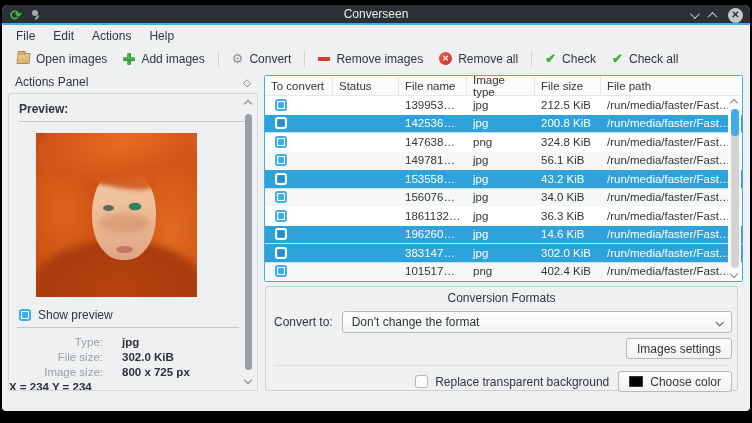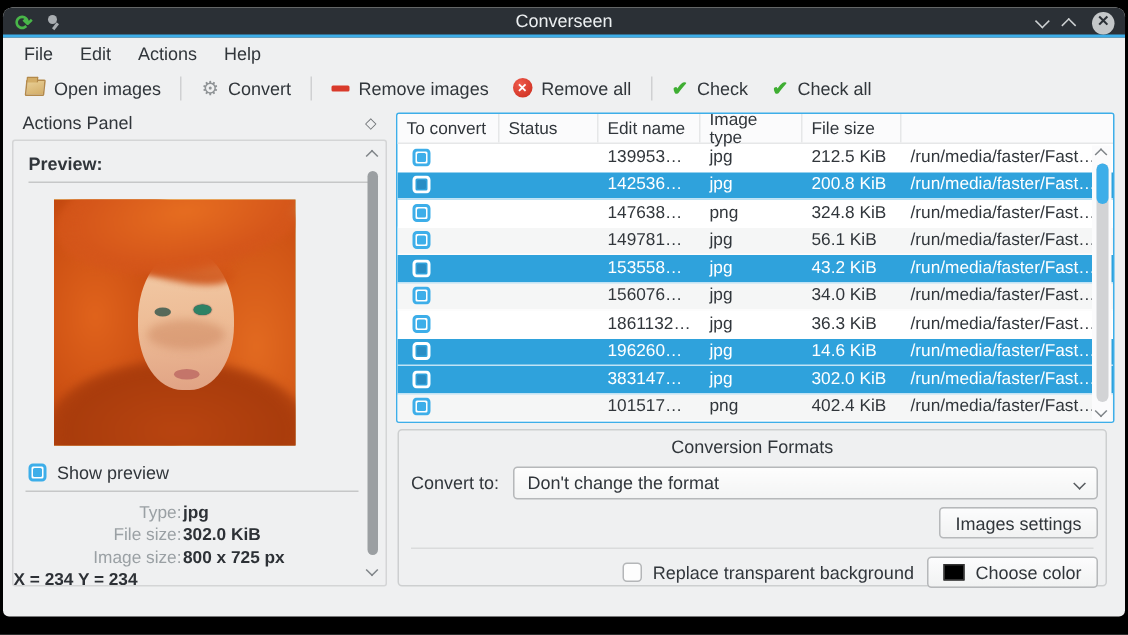--- a/index.html
+++ b/index.html
@@ -70,21 +70,21 @@
                background:linear-gradient(#dd5e1b,#c84c12); filter:blur(2px); opacity:.85; }
   .ph-bang { left:0px; top:-32px; width:175px; height:80px; border-radius:50%; transform:rotate(-10deg);
              background:radial-gradient(ellipse,#e66d20 0%,#d5561a 58%,rgba(213,86,26,0) 100%); filter:blur(2px); }
 
   .show-preview { position:absolute; left:10px; top:214px; display:flex; align-items:center; gap:7px; }
   .cb { width:12px; height:12px; border:2px solid #3daee9; border-radius:3px; background:#fff; position:relative; flex:none; }
   .cb.checked::after { content:""; position:absolute; inset:1px; background:#3daee9; border-radius:1px; }
   .info-hr { position:absolute; left:8px; right:18px; top:233px; height:1px; background:#c6c7c8; }
   .info-grid { position:absolute; left:0; right:14px; top:240px; font-size:11.5px; }
   .info-row { display:flex; height:15px; align-items:center; }
-  .info-label { width:113px; text-align:right; color:#9aa0a4; padding-right:1px; }
+  .info-label { width:113px; text-align:right; color:#9aa0a4; padding-right:19px; }
   .info-value { color:#2d3136; font-weight:bold; }
 
   
   .v-scroll { position:absolute; width:12px; }
   .sb-chev { width:6px; height:6px; border-right:1.5px solid #7f8488; border-bottom:1.5px solid #7f8488; position:absolute; left:2px; }
   .sb-chev.up { transform:rotate(-135deg); }
   .sb-chev.down { transform:rotate(45deg); }
   .dock-scroll { right:2px; top:4px; bottom:4px; }
   .dock-scroll .sb-chev.up { top:3px; }
   .dock-scroll .sb-chev.down { bottom:3px; }
@@ -151,20 +151,24 @@
         <div class="menu-item">Edit</div>
         <div class="menu-item">Actions</div>
         <div class="menu-item">Help</div>
       </div>
 
     <div class="toolbar" id="toolbar">
         <div class="tool-btn">
           <span class="ic-open"></span>
           <span>Open images</span>
         </div>
+        <div class="tool-btn">
+          <span class="ic-plus"></span>
+          <span>Add images</span>
+        </div>
         <div class="tool-sep"></div>
         <div class="tool-btn">
           <span class="ic-gear">⚙</span>
           <span>Convert</span>
         </div>
         <div class="tool-sep"></div>
         <div class="tool-btn">
           <span class="ic-minus"></span>
           <span>Remove images</span>
         </div>
@@ -233,23 +237,24 @@
           <div class="dock-thumb"></div>
           <span class="sb-chev down"></span>
         </div>
       </div>
     </div>
 
     <div class="ftable">
       <div class="thead" id="thead">
           <div class="th" style="width: 68px;">To convert</div>
           <div class="th" style="width: 66px;">Status</div>
-          <div class="th" style="width: 68px;">Edit name</div>
+          <div class="th" style="width: 68px;">File name</div>
           <div class="th" style="width: 68px;">Image type</div>
           <div class="th" style="width: 66px;">File size</div>
+          <div class="th" style="width: 125px; flex: 1 1 0%; border-right: none;">File path</div>
         </div>
       <div class="tbody" id="tbody">
           <div class="trow">
             <div class="td td-check" style="width: 68px;">
               <span class="cb checked"></span>
             </div>
             <div class="td" style="width: 66px;"></div>
             <div class="td" style="width: 68px;">1399536_532…</div>
             <div class="td" style="width: 68px;">jpg</div>
             <div class="td" style="width: 66px;">212.5 KiB</div>

